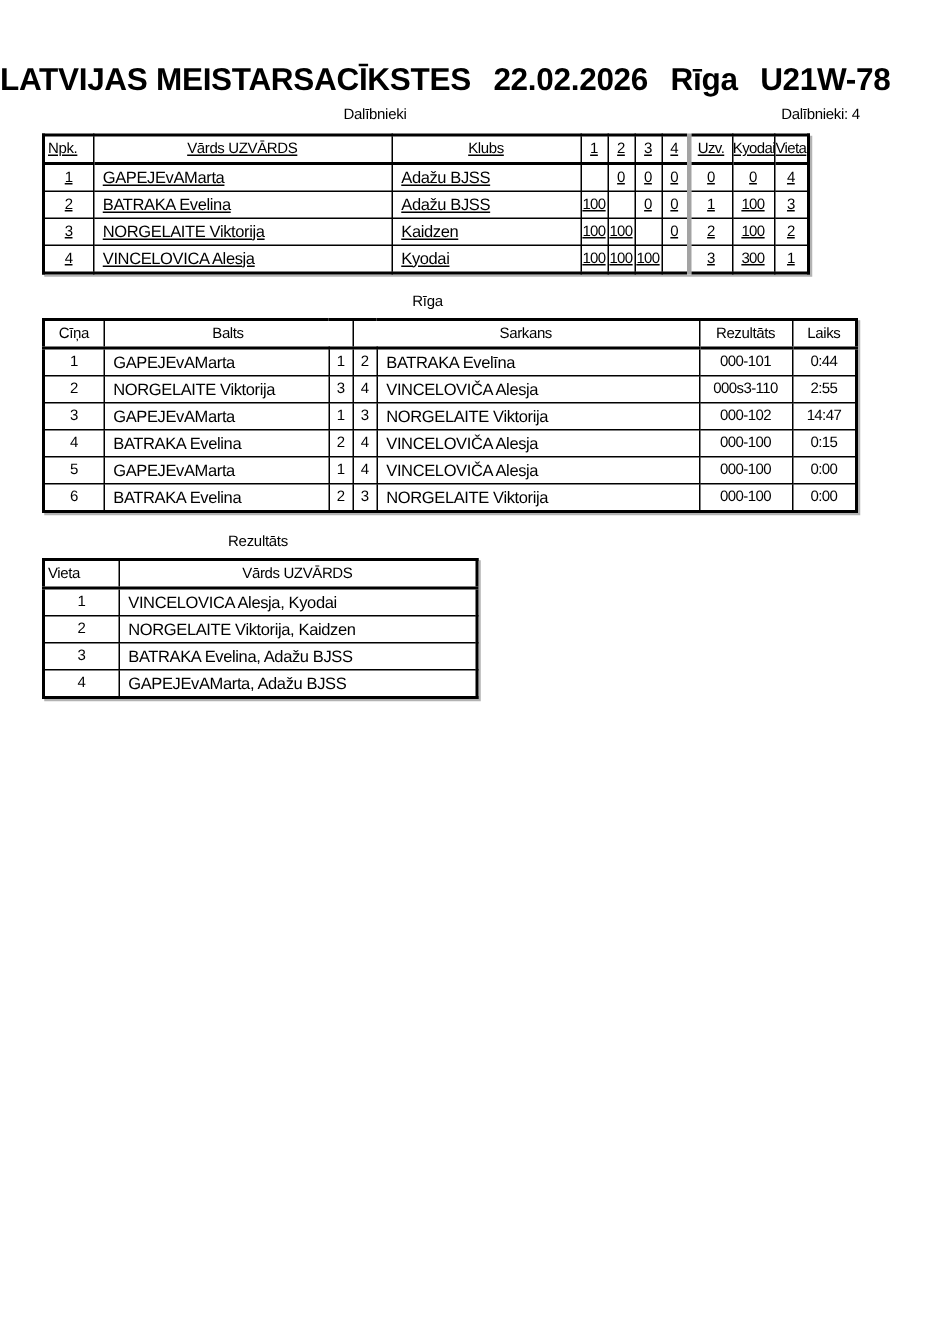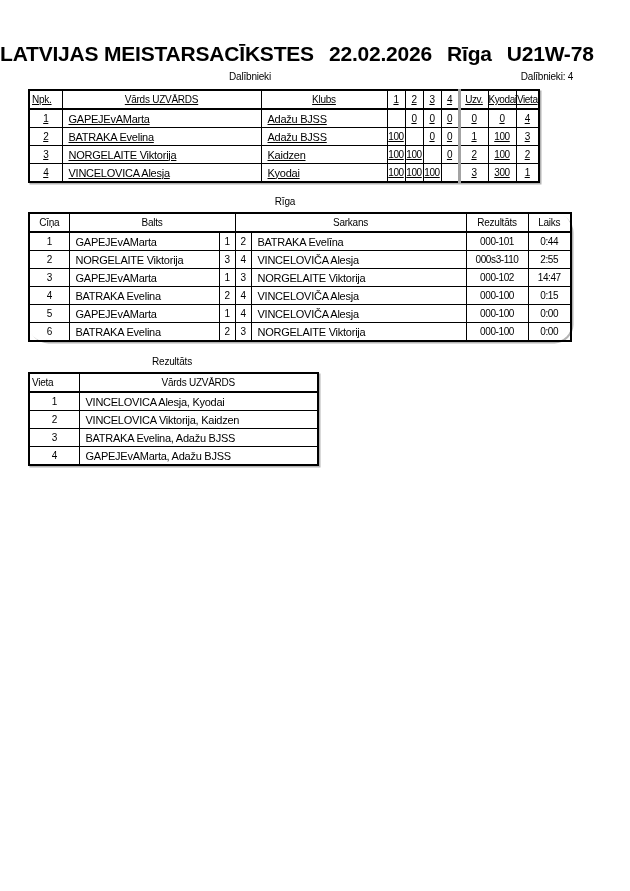--- a/index.html
+++ b/index.html
@@ -32,21 +32,21 @@
     border:1px solid #000;height:17px;padding:0 3px;
     font-weight:normal;vertical-align:middle;overflow:hidden;white-space:nowrap;
   }
   thead th{border-bottom:2px solid #000;font-size:10px;}
   td.num,th.num{text-align:center;padding:0;font-size:10px;letter-spacing:-0.4px;}
   td.name{text-align:left;padding-left:6px;margin-top:40px;}
   th.l{text-align:left;padding-left:2px;}
   .thick{border-left:3px solid #a3a3a3;}
 
   #participants-table{left:28px;top:89px;width:510px;text-decoration:underline;}
-  #fights-table{left:28px;top:212px;width:542px;border-radius:19px;}
+  #fights-table{left:28px;top:212px;width:542px;}
   #results-table{left:28px;top:372px;width:289px;}
 </style>
 </head>
 <body>
 
 <div class="title-row">
   <span>LATVIJAS MEISTARSACĪKSTES</span>
   <span>22.02.2026</span>
   <span>Rīga</span>
   <span>U21W-78</span>
@@ -226,21 +226,21 @@
     <th>Vārds UZVĀRDS</th>
   </tr>
   </thead>
   <tbody>
   <tr>
     <td class="num">1</td>
     <td class="name">VINCELOVICA Alesja, Kyodai</td>
   </tr>
   <tr>
     <td class="num">2</td>
-    <td class="name">VINCELOVICA Viktorija, Kaidzen</td>
+    <td class="name">NORGELAITE Viktorija, Kaidzen</td>
   </tr>
   <tr>
     <td class="num">3</td>
     <td class="name">BATRAKA Evelina, Adažu BJSS</td>
   </tr>
   <tr>
     <td class="num">4</td>
     <td class="name">GAPEJEvAMarta, Adažu BJSS</td>
   </tr>
   </tbody>

